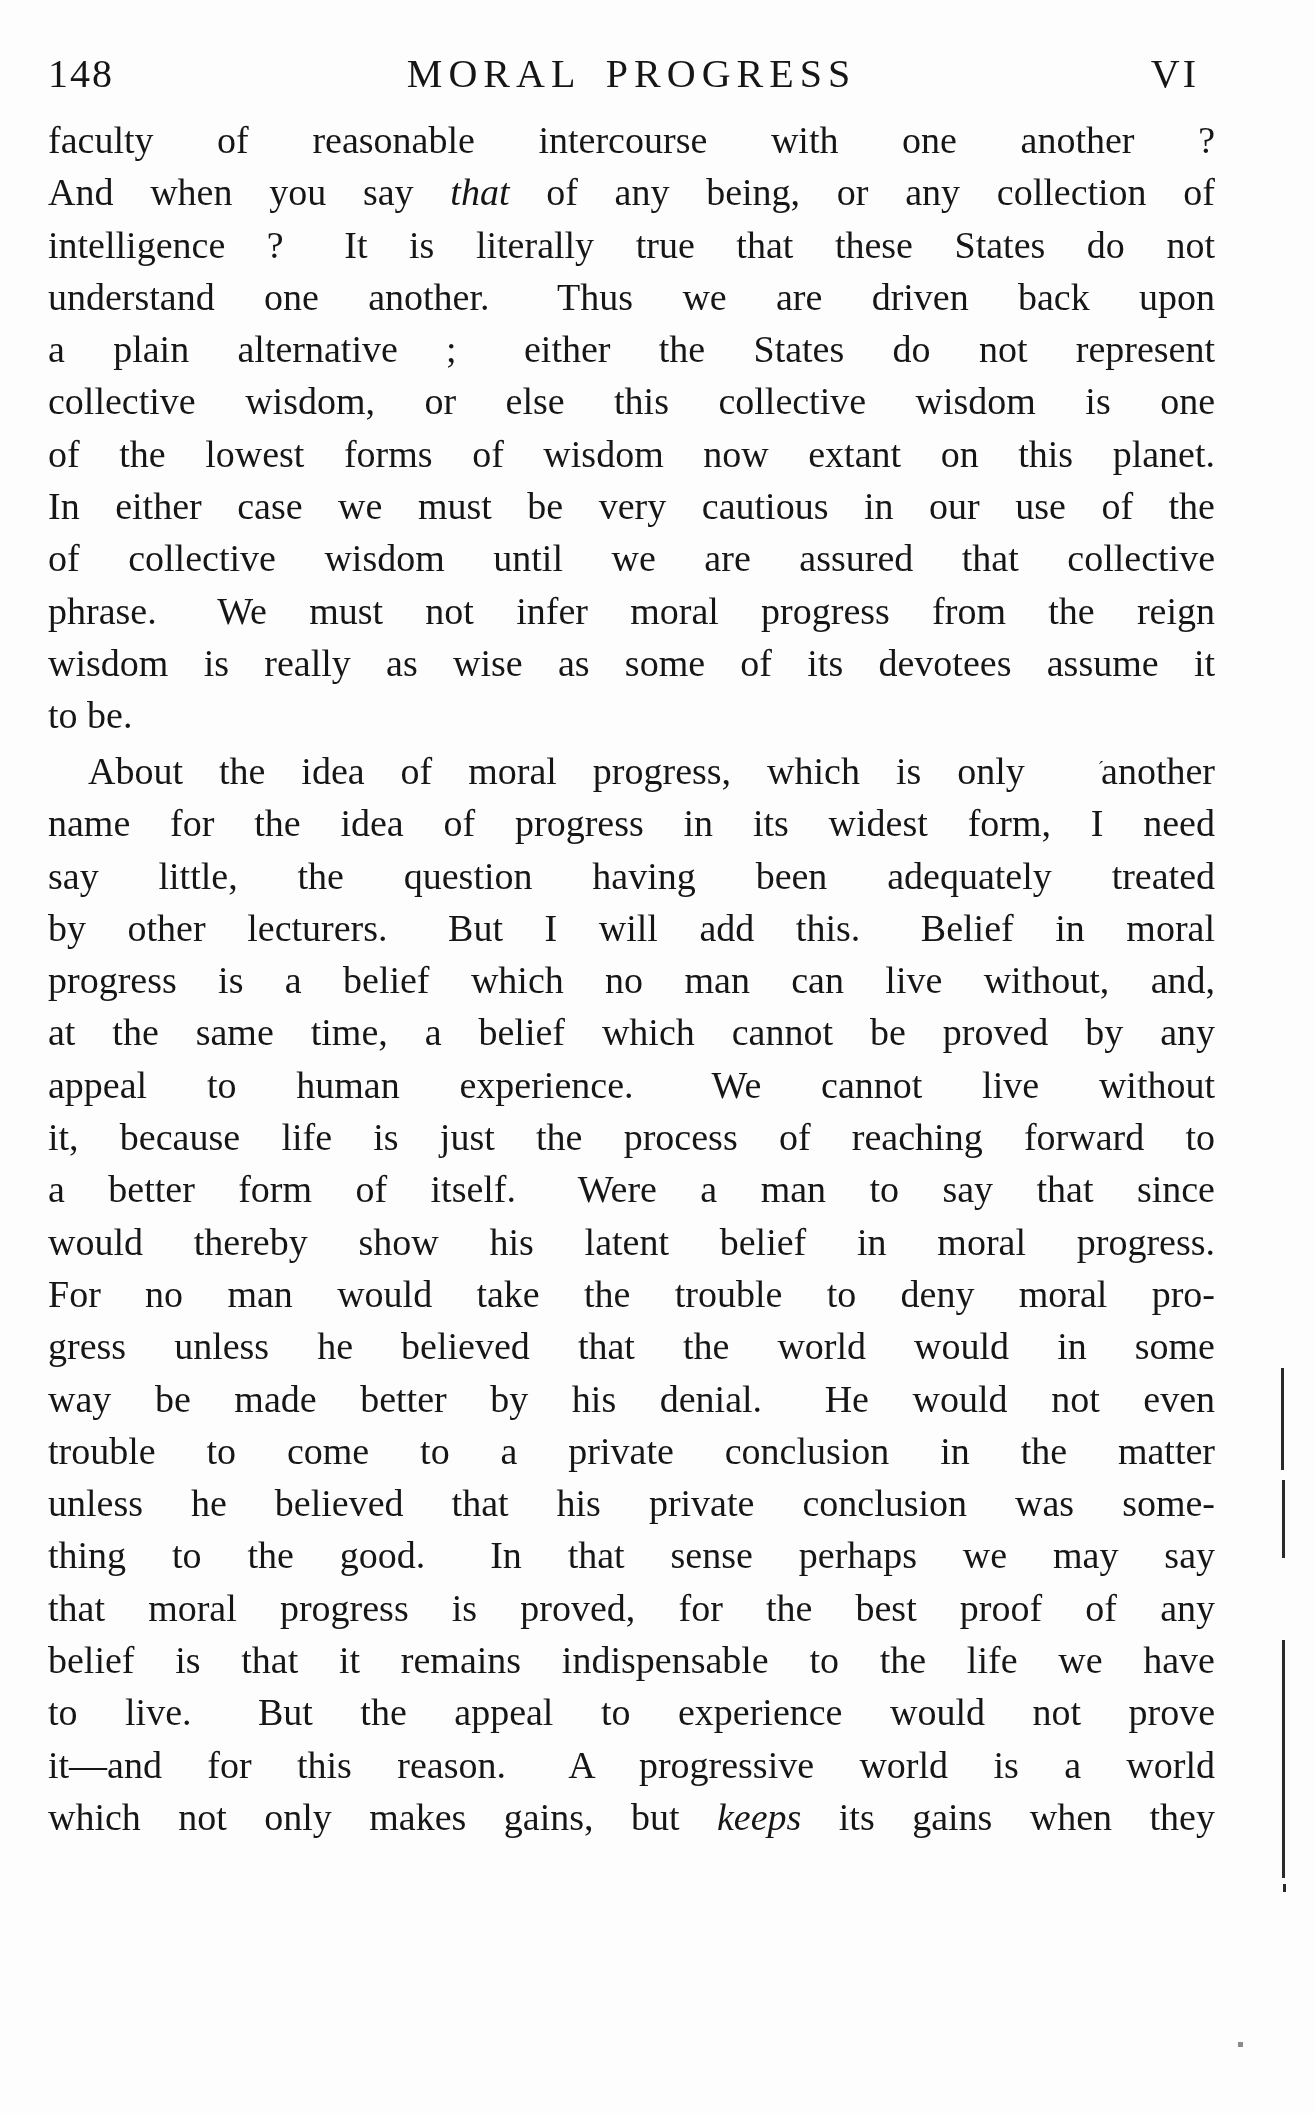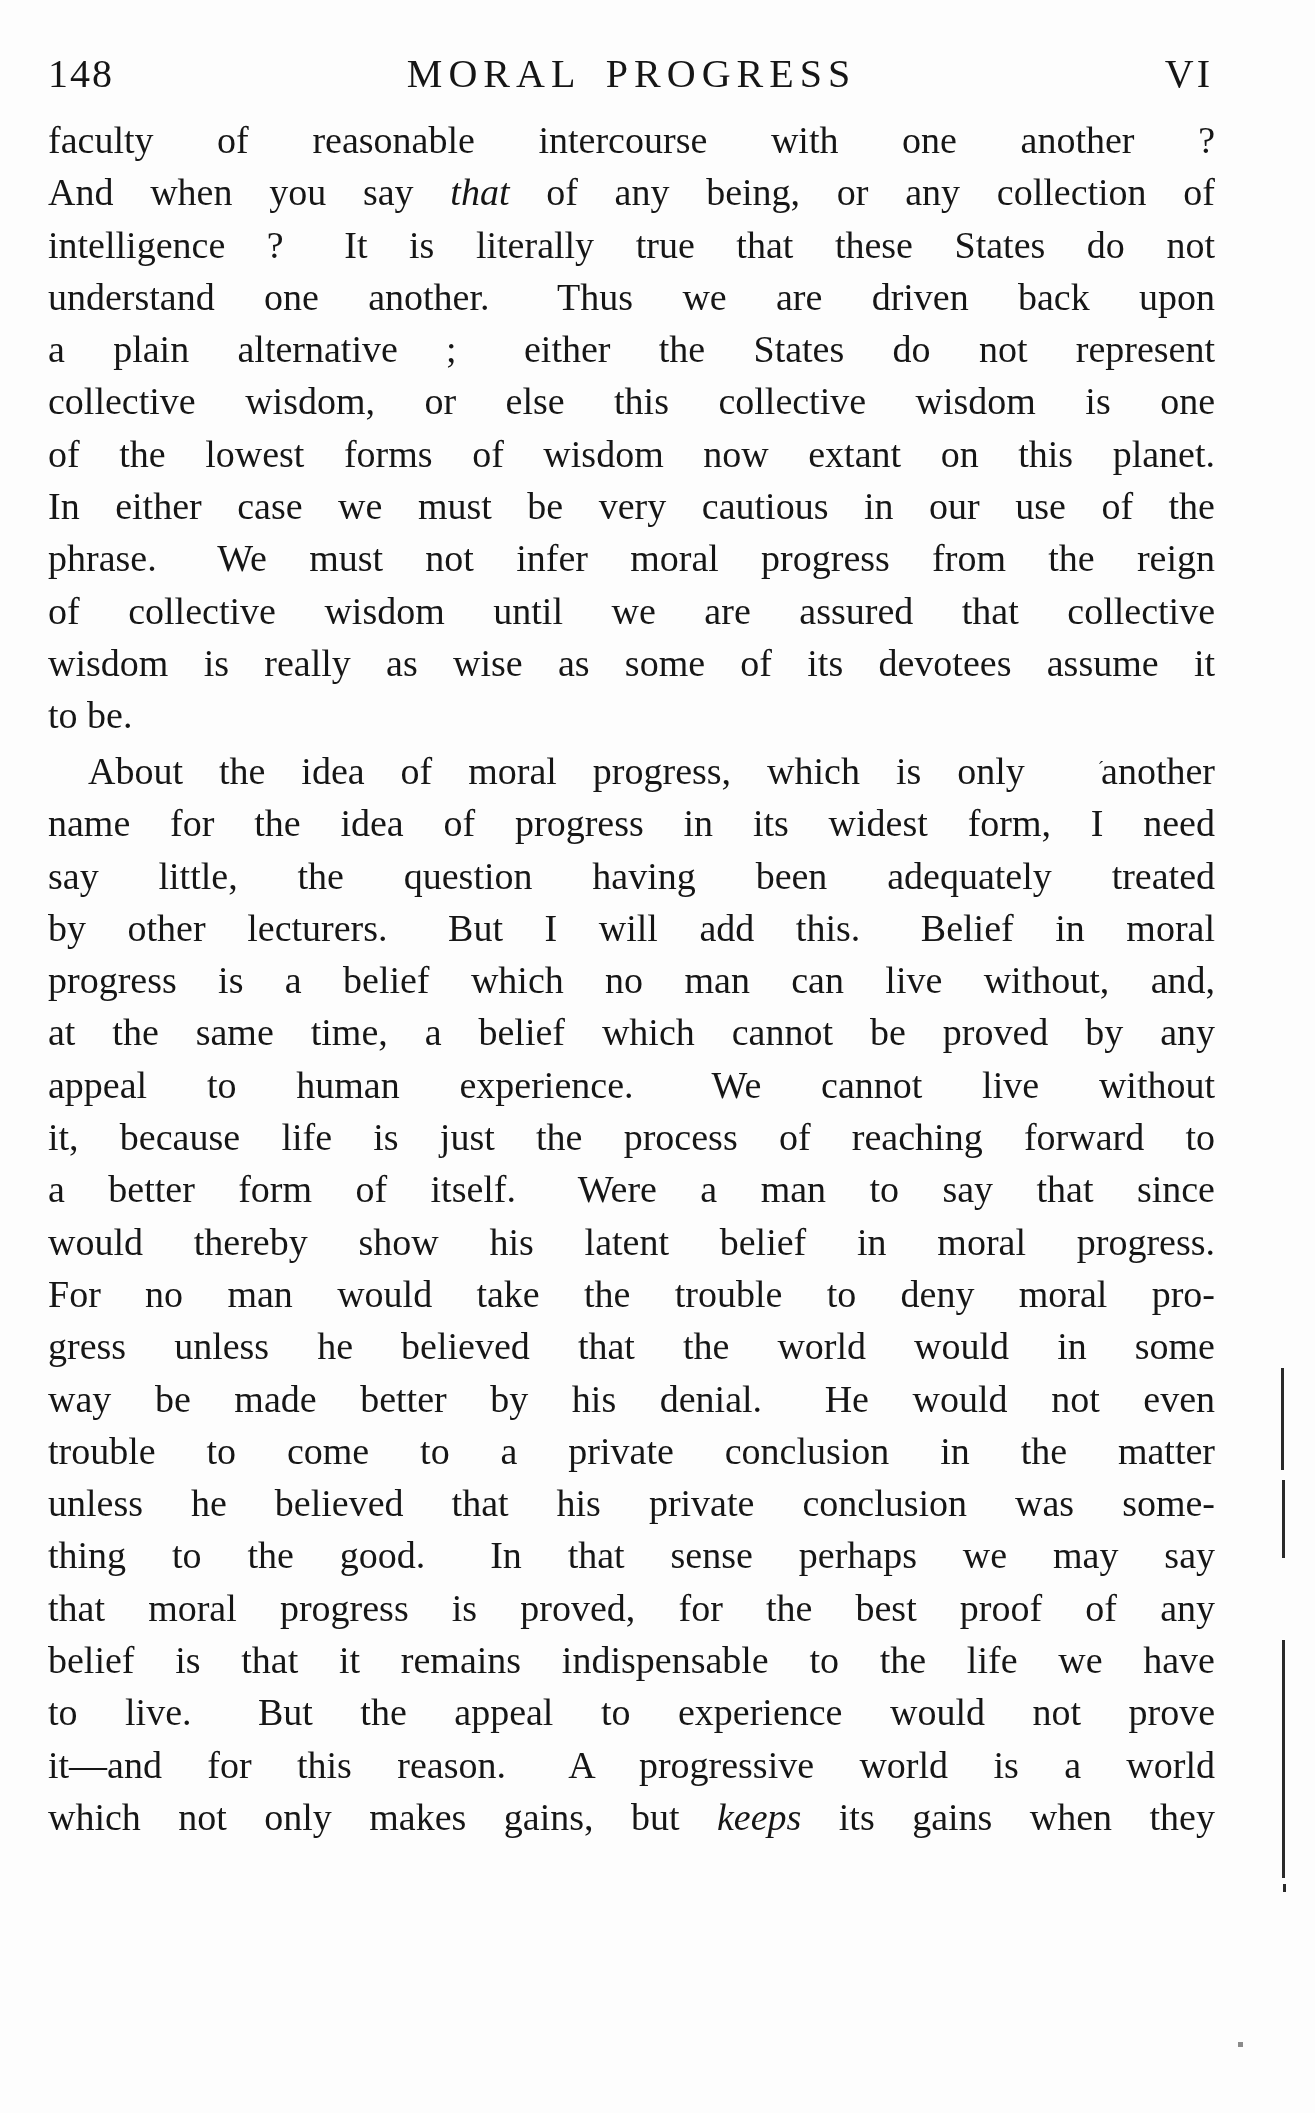--- a/index.html
+++ b/index.html
@@ -32,21 +32,21 @@
   }
   .runhead .title {
     position: absolute;
     left: 0; right: 0;
     text-align: center;
     letter-spacing: 6px;
     word-spacing: 10px;
   }
   .runhead .chapter {
     position: absolute;
-    right: 2px; top: 0;
+    right: 16px; top: 0;
     letter-spacing: 3px;
   }
   .body {
     margin-top: 16px;
     font-size: 38px;
     line-height: 52.3px;
   }
   .line {
     text-align: justify;
     text-align-last: justify;
@@ -80,22 +80,22 @@
     </div>
     <div class="body">
         <div class="line"><span>faculty of reasonable intercourse with one another&nbsp;?</span></div>
         <div class="line"><span>And when you say </span><em>that</em><span> of any being, or any collection of</span></div>
         <div class="line"><span>intelligence&nbsp;?  It is literally true that these States do not</span></div>
         <div class="line"><span>understand one another.  Thus we are driven back upon</span></div>
         <div class="line"><span>a plain alternative&nbsp;;  either the States do not represent</span></div>
         <div class="line"><span>collective wisdom, or else this collective wisdom is one</span></div>
         <div class="line"><span>of the lowest forms of wisdom now extant on this planet.</span></div>
         <div class="line"><span>In either case we must be very cautious in our use of the</span></div>
+        <div class="line"><span>of collective wisdom until we are assured that collective</span></div>
         <div class="line"><span>phrase.  We must not infer moral progress from the reign</span></div>
-        <div class="line"><span>of collective wisdom until we are assured that collective</span></div>
         <div class="line"><span>wisdom is really as wise as some of its devotees assume it</span></div>
         <div class="line no-just"><span>to be.</span></div>
         <div class="line indent"><span>About the idea of moral progress, which is only </span><span class="pmark">´</span><span>another</span></div>
         <div class="line"><span>name for the idea of progress in its widest form, I need</span></div>
         <div class="line"><span>say little, the question having been adequately treated</span></div>
         <div class="line"><span>by other lecturers.  But I will add this.  Belief in moral</span></div>
         <div class="line"><span>progress is a belief which no man can live without, and,</span></div>
         <div class="line"><span>at the same time, a belief which cannot be proved by any</span></div>
         <div class="line"><span>appeal to human experience.  We cannot live without</span></div>
         <div class="line"><span>it, because life is just the process of reaching forward to</span></div>

